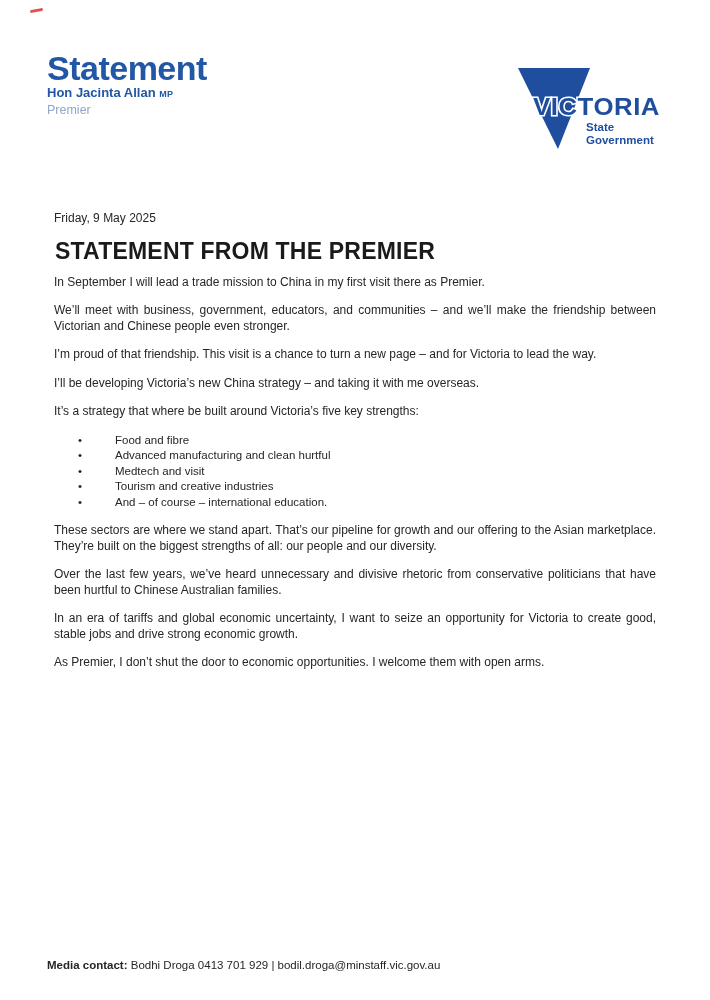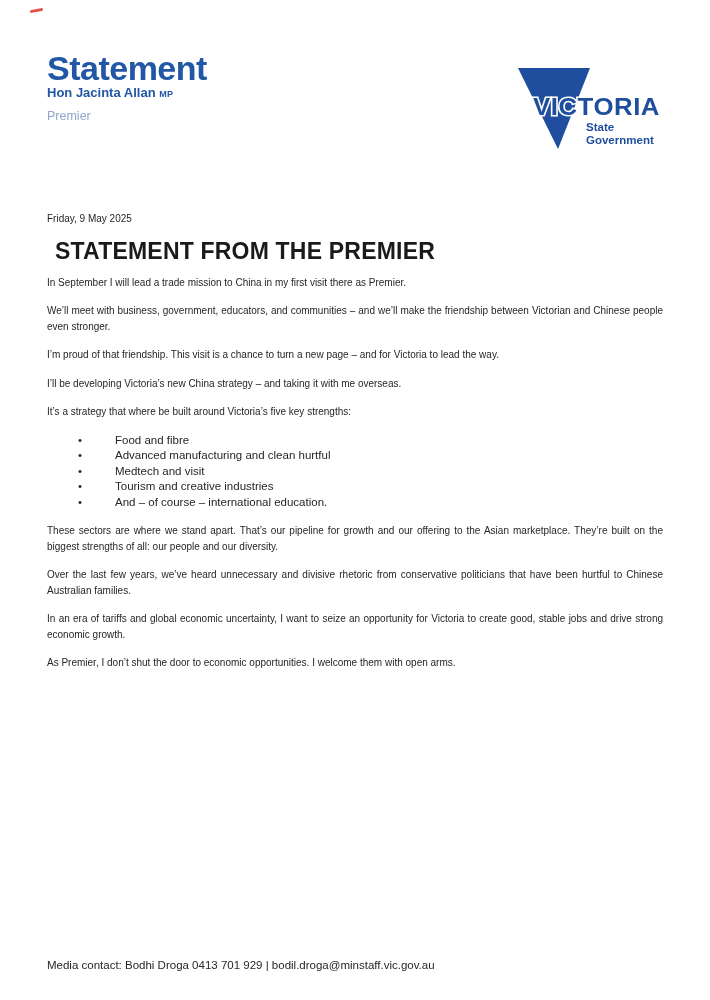--- a/index.html
+++ b/index.html
@@ -26,54 +26,54 @@
   
   .masthead{position:absolute;left:47px;top:50px;}
   .masthead-title{
     font-size:34px;font-weight:bold;color:var(--masthead-blue);
     letter-spacing:-0.5px;line-height:36px;
   }
   .masthead-author{
     font-size:13px;font-weight:bold;color:var(--masthead-blue);line-height:14px;
   }
   .masthead-postnominal{font-size:9px;font-weight:bold;letter-spacing:.3px;}
-  .masthead-role{margin-top:8px;font-size:12.5px;color:var(--role-blue);line-height:14px;}
+  .masthead-role{margin-top:2px;font-size:12.5px;color:var(--role-blue);line-height:14px;}
 
   
   .logo{position:absolute;left:513px;top:58px;width:152px;height:95px;}
   .logo svg{display:block;width:100%;height:100%;}
   .logo .wordmark{
     font-family:"Liberation Sans",sans-serif;font-weight:bold;font-size:24px;
     fill:var(--brand-blue);stroke:#ffffff;stroke-width:3px;paint-order:stroke;letter-spacing:.5px;
   }
   .logo .sub{
     font-family:"Liberation Sans",sans-serif;font-weight:bold;font-size:11.5px;fill:var(--brand-blue);
   }
 
   
   .doc-body{position:absolute;left:47px;top:198px;width:616px;}
   .doc-date{font-size:11.5px;line-height:15px;margin:0 0 16px 0;}
   .doc-heading{
     font-size:23px;font-weight:bold;color:#1a1a1a;margin:0 0 4px 8px;line-height:22px;
     letter-spacing:.2px;
   }
   .doc-body p{
-    font-size:10px;line-height:15.5px;margin:13px 0;text-align:justify;
+    font-size:12px;line-height:15.5px;margin:13px 7px;text-align:justify;
   }
   .doc-body ul{list-style:none;margin:13px 0;padding:0;}
   .doc-body li{
     position:relative;padding-left:68px;font-size:11.5px;line-height:15.5px;
   }
   .doc-body li .bullet-dot{position:absolute;left:31px;top:0;}
 
   
   .media-contact{
     position:absolute;left:47px;top:958px;width:616px;font-size:11.5px;line-height:15px;
   }
-  .media-contact .label{font-weight:normal;}
+  .media-contact .label{font-weight:bold;}
 </style>
 </head>
 <body>
 
 <div class="page">
 
   <div class="pen-mark"></div>
 
   <div class="masthead">
     <div class="masthead-title">Statement</div>

